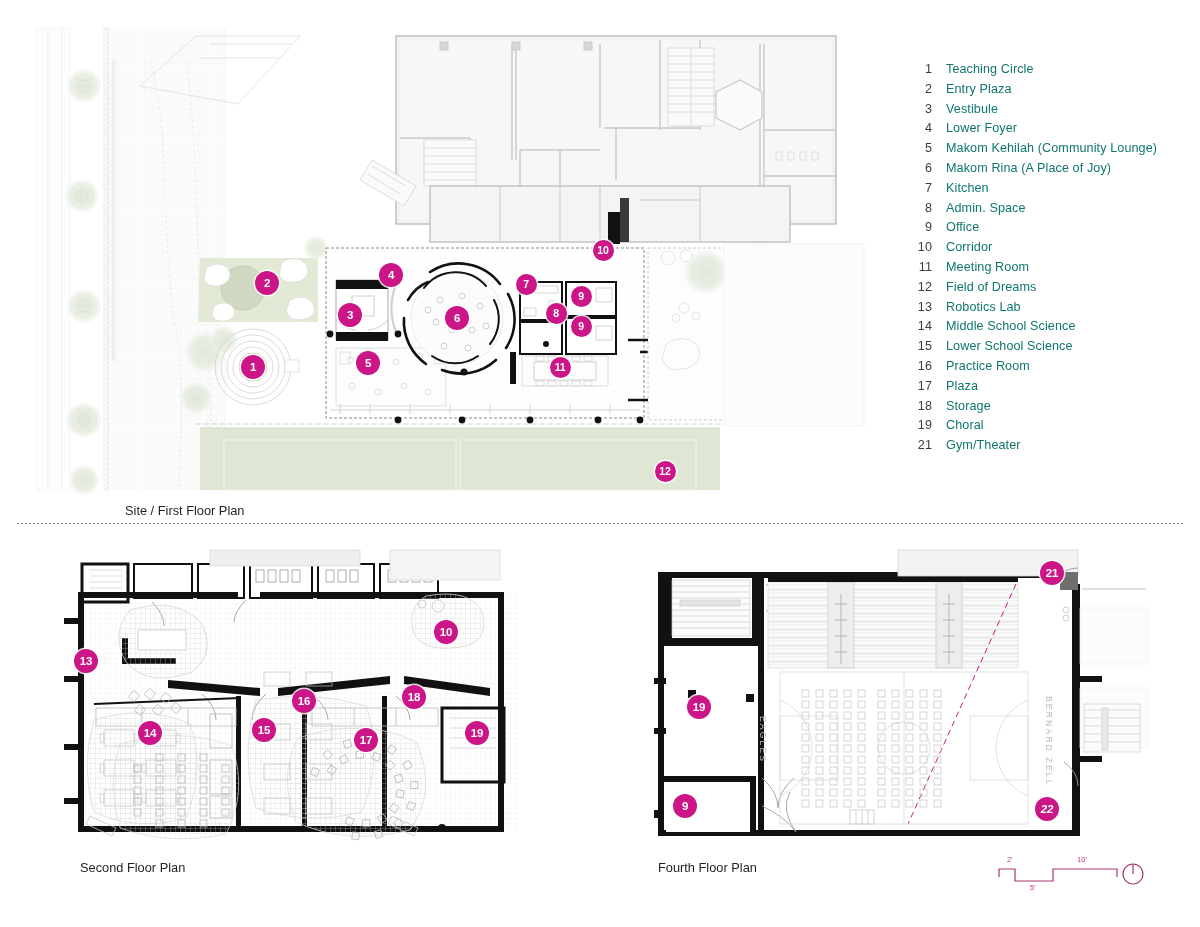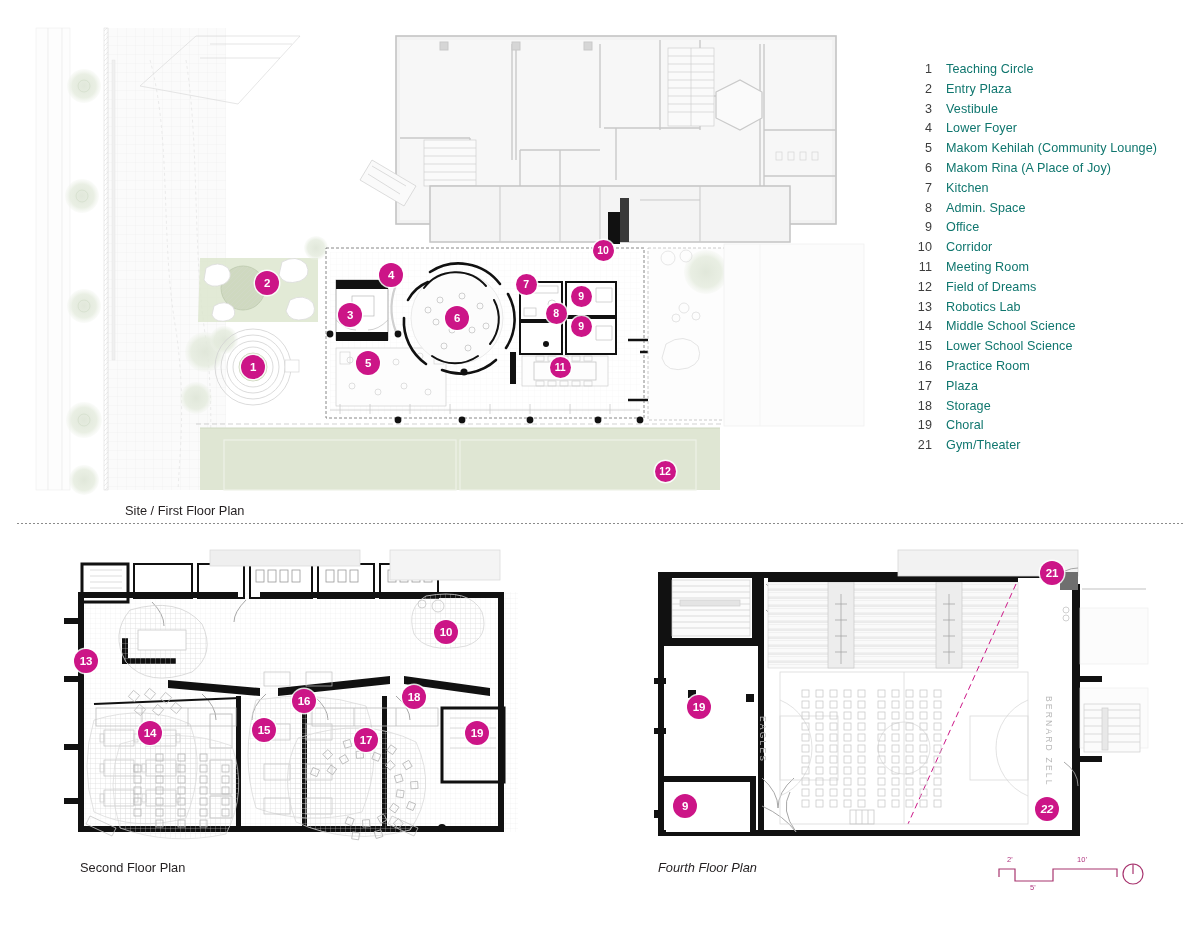--- a/index.html
+++ b/index.html
@@ -16,21 +16,21 @@
   
   #divider{position:absolute;left:16px;top:523px;width:1168px;height:1px;
     background-image:radial-gradient(circle,#8b8b8b 0 .8px,transparent .9px);
     background-size:4px 2px;background-repeat:repeat-x;background-position:0 0;}
 
   
   .caption{position:absolute;font-size:12.8px;color:#231f20;white-space:nowrap;}
   #cap-site{left:84px;top:503px;margin-left:41px;}
   #cap-second{left:80px;top:860px;}
   #cap-third{left:80px;top:882px;}
-  #cap-fourth{left:658px;top:860px;font-style:italic;}
+  #cap-fourth{left:658px;top:860px;}
 
   
   .plan{position:absolute;overflow:hidden;}
   .svgfull{position:absolute;left:0;top:0;width:100%;height:100%;}
 
   
   .mk{position:absolute;border-radius:50%;background:#cc1587;color:#fff;
       display:flex;align-items:center;justify-content:center;
       font-size:11px;font-weight:700;letter-spacing:-.2px;
       box-shadow:0 0 0 1.5px rgba(255,255,255,.85);}

